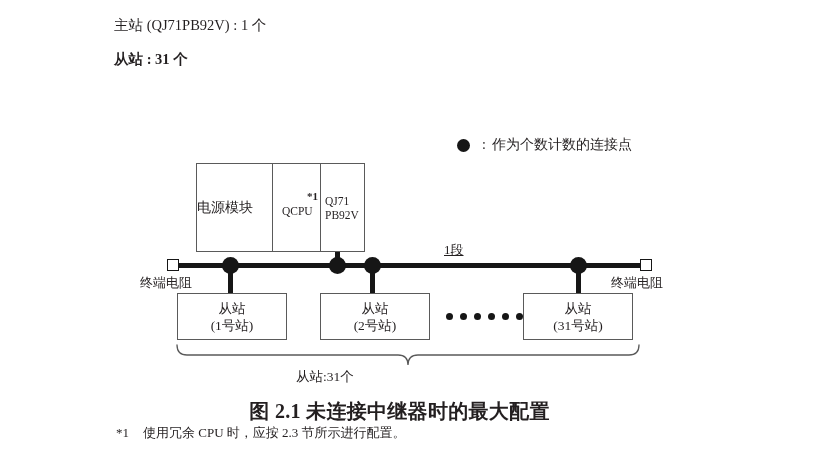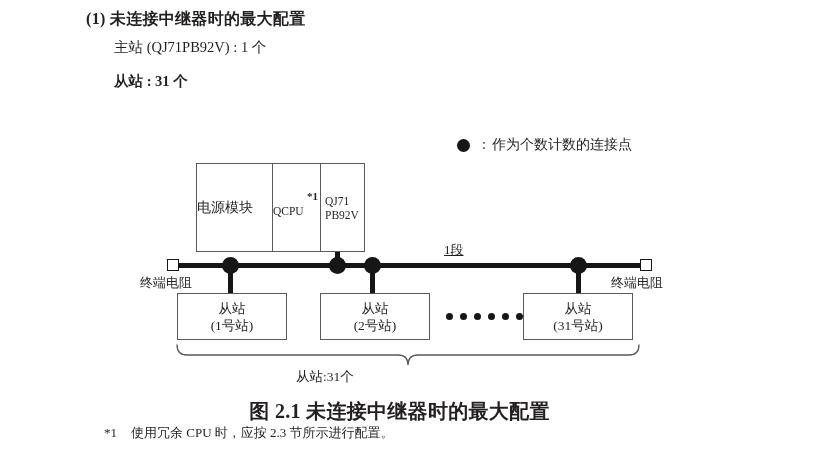--- a/index.html
+++ b/index.html
@@ -106,21 +106,21 @@
     border-right: 1.3px solid #5a5a5a;
   }
   #slot-power .slot-text { font-size: 14px; }
   #slot-cpu {
     width: 48px;
     border-right: 1.3px solid #5a5a5a;
     justify-content: flex-start;
   }
   #slot-cpu .slot-text {
     font-size: 11.5px;
-    margin-left: 0;
+    margin-left: 9px;
     margin-top: 6px;
   }
   #cpu-footnote {
     position: absolute;
     right: 2px;
     top: 26px;
     font-size: 11px;
     font-weight: bold;
   }
   #slot-net {
@@ -267,32 +267,31 @@
     text-align: center;
     font-size: 20px;
     font-weight: bold;
     letter-spacing: 0.3px;
   }
   #caption-inner { position: relative; left: -11px; }
 
   
   #footnote {
     position: absolute;
-    left: 104px;
+    left: 116px;
     top: 424px;
     font-size: 13px;
     white-space: nowrap;
   }
   #footnote-marker { margin-right: 14px; }
 </style>
 </head>
 <body>
 
 <div id="header-block">
-  <div id="section-title">(1) 未连接中继器时的最大配置</div>
   <div id="spec-master" class="spec-line">主站 (QJ71PB92V) : 1 个</div>
   <div id="spec-slave" class="spec-line">从站 : 31 个</div>
 </div>
 
 <div id="diagram">
 
   <div id="legend">
     <span id="legend-dot"></span>
     <span id="legend-colon">:</span>
     <span id="legend-text">作为个数计数的连接点</span>

